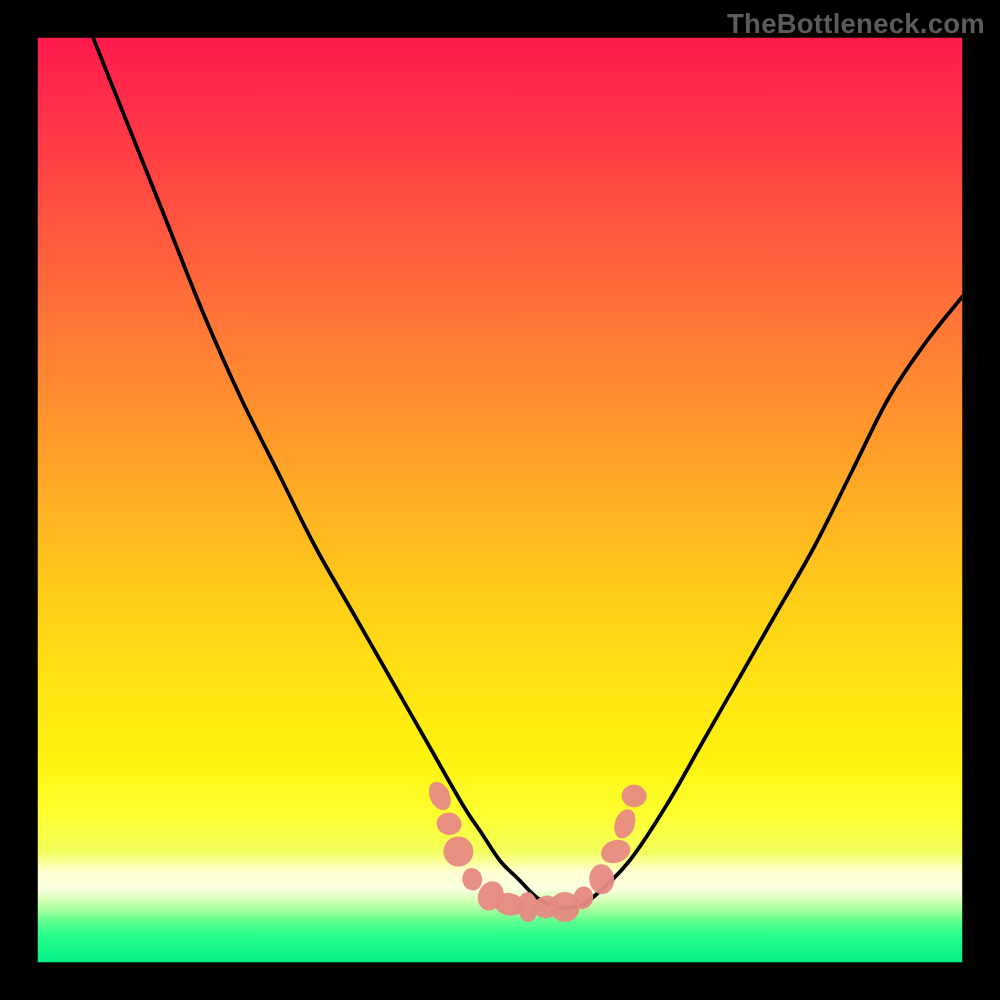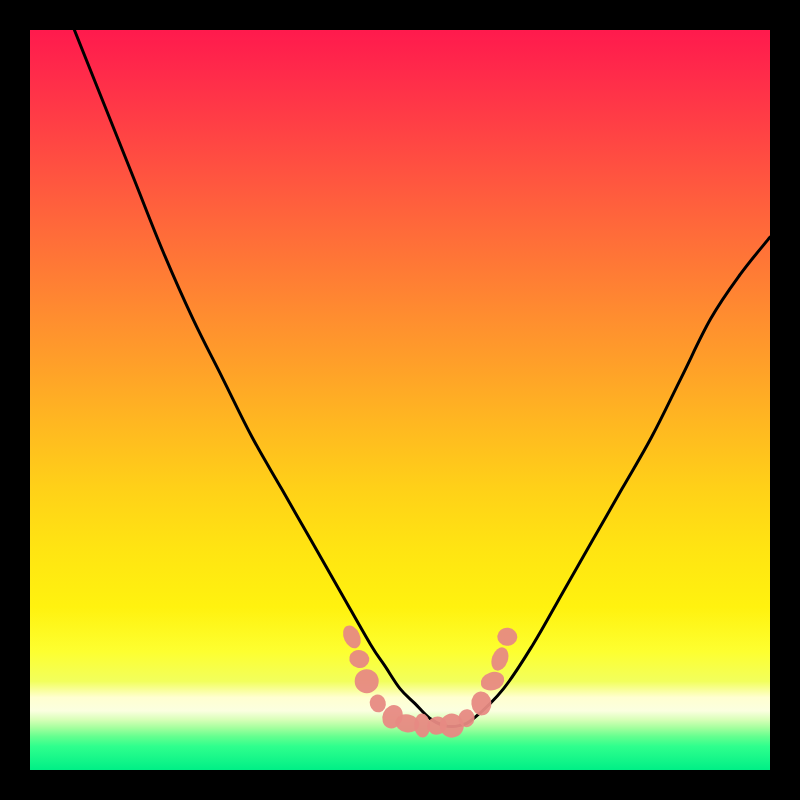--- a/index.html
+++ b/index.html
@@ -93,13 +93,14 @@
           <ellipse cx="407.00" cy="695.60" rx="10" ry="9" fill="#e78a83" fill-opacity="0.95" transform="rotate(-16 407.00 695.60)"></ellipse>
           <ellipse cx="421.80" cy="695.60" rx="12" ry="12" fill="#e78a83" fill-opacity="0.95" transform="rotate(21 421.80 695.60)"></ellipse>
           <ellipse cx="436.60" cy="688.20" rx="8" ry="9" fill="#e78a83" fill-opacity="0.95" transform="rotate(8 436.60 688.20)"></ellipse>
           <ellipse cx="451.40" cy="673.40" rx="10" ry="12" fill="#e78a83" fill-opacity="0.95" transform="rotate(-5 451.40 673.40)"></ellipse>
           <ellipse cx="462.50" cy="651.20" rx="12" ry="9" fill="#e78a83" fill-opacity="0.95" transform="rotate(-18 462.50 651.20)"></ellipse>
           <ellipse cx="469.90" cy="629.00" rx="8" ry="12" fill="#e78a83" fill-opacity="0.95" transform="rotate(19 469.90 629.00)"></ellipse>
           <ellipse cx="477.30" cy="606.80" rx="10" ry="9" fill="#e78a83" fill-opacity="0.95" transform="rotate(6 477.30 606.80)"></ellipse>
         </g>
     </svg>
   </div>
+  <div class="watermark">TheBottleneck.com</div>
 </div>
 
 </body></html>

